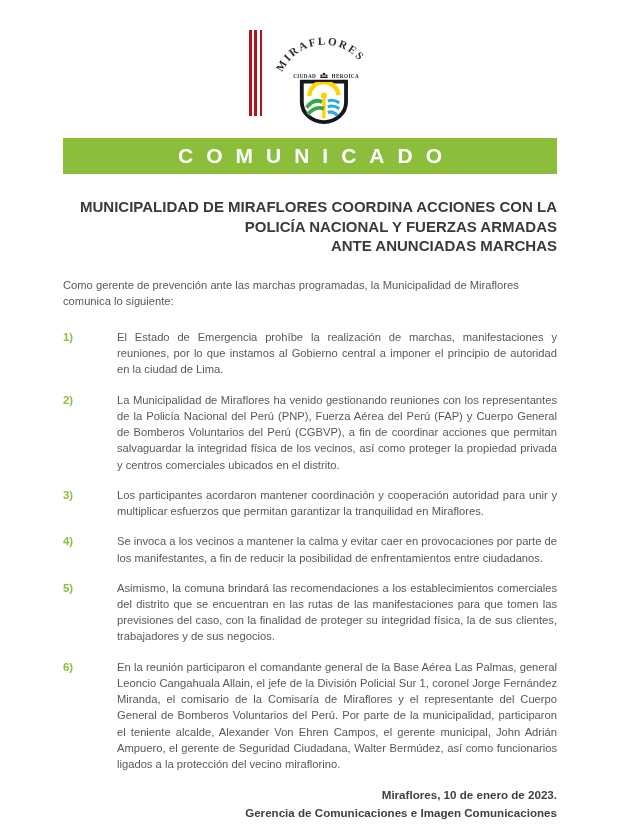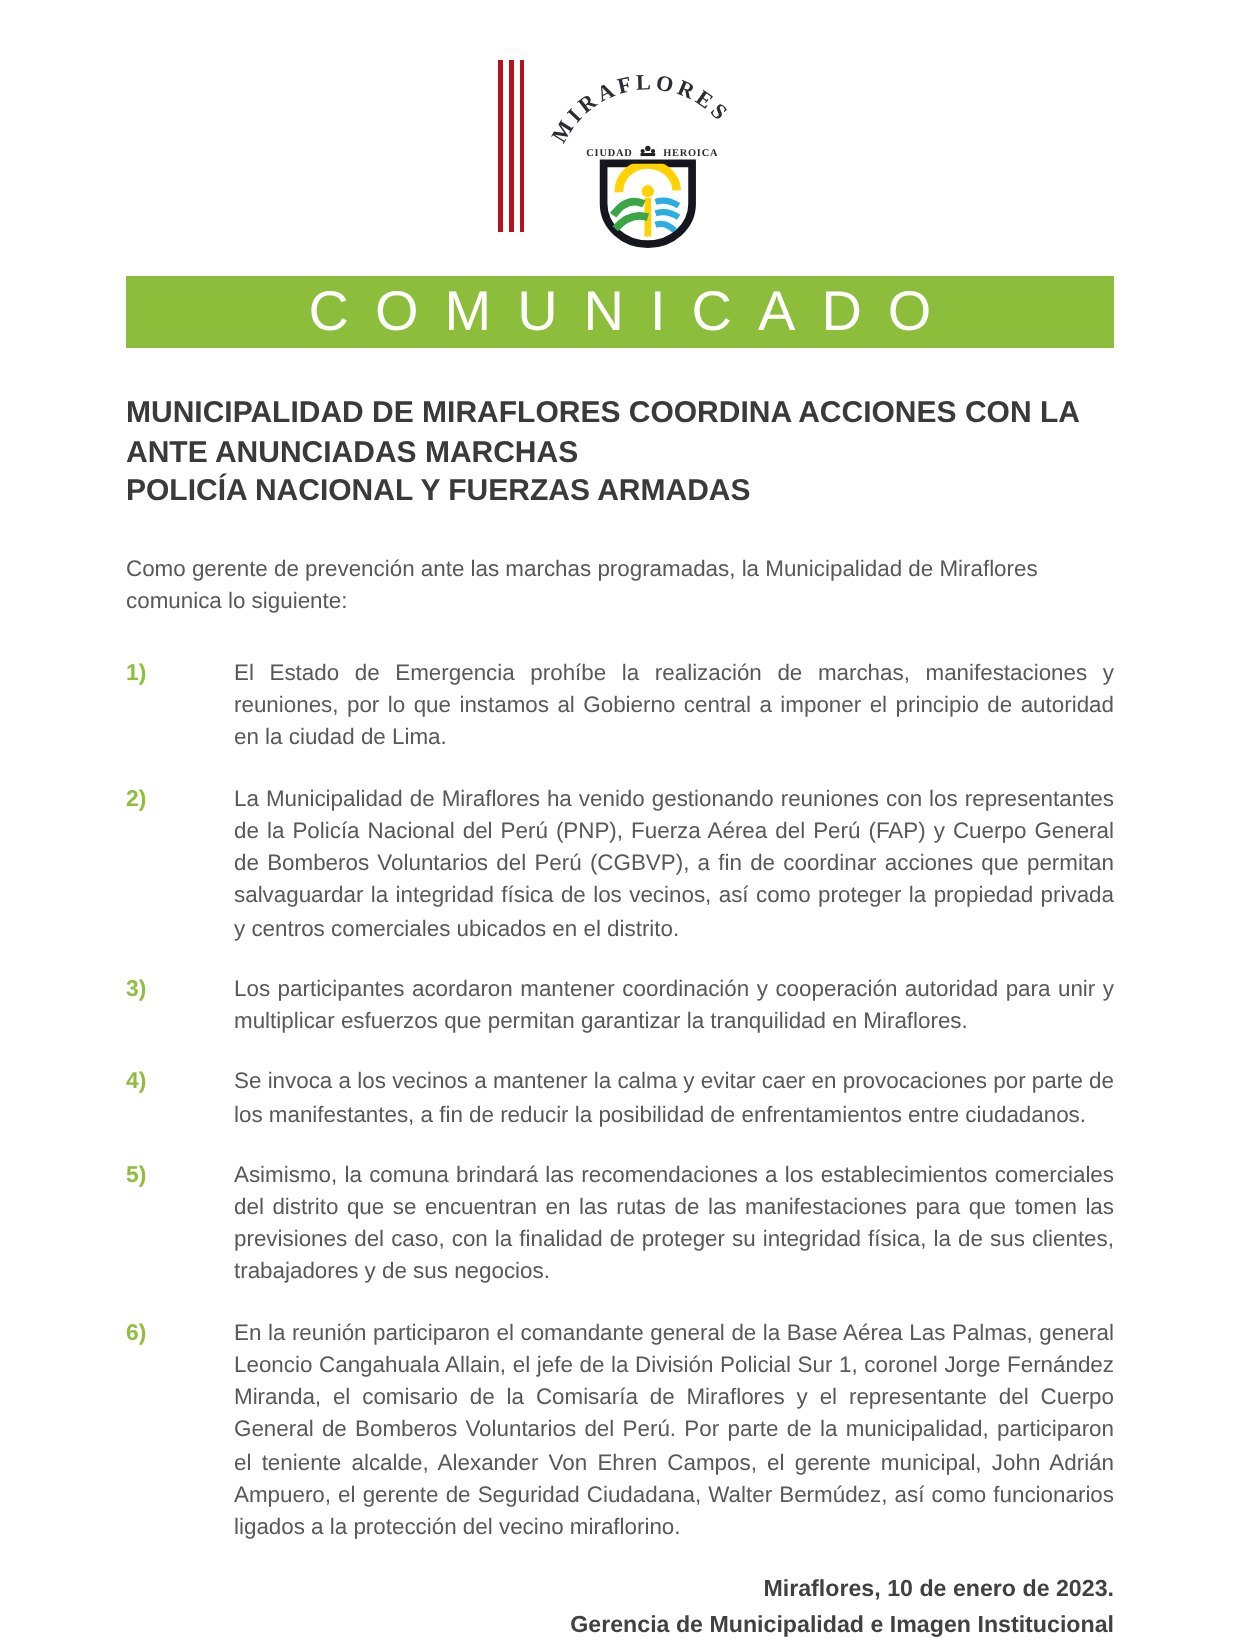--- a/index.html
+++ b/index.html
@@ -24,26 +24,26 @@
   .arch-text { font-family:"Liberation Serif", serif; font-weight:bold; font-size:11.5px; letter-spacing:2px; }
   .tagline { font-family:"Liberation Serif", serif; font-weight:bold; font-size:5.4px; letter-spacing:.4px; }
 
   
   .banner {
     height:36px; background:#8cbe3c;
     display:flex; align-items:center; justify-content:center;
     margin-bottom:23px;
   }
   .banner-label {
-    color:#ffffff; font-weight:normal; font-size:28px;
+    color:#ffffff; font-weight:bold; font-size:21px;
     letter-spacing:13px; margin-right:-13px; white-space:nowrap;
   }
 
   
-  .title { margin:0 0 21px 0; text-align:left; color:#3a3a3c; font-weight:bold; font-size:15px; line-height:1.3; }
+  .title { margin:0 0 21px 0; text-align:right; color:#3a3a3c; font-weight:bold; font-size:15px; line-height:1.3; }
   .tline { display:block; }
 
   
   .intro { margin:0 0 20px 0; color:#58585a; font-size:11.2px; line-height:1.45; }
   .items { list-style:none; margin:0; padding:0; }
   .item { display:flex; margin-bottom:14px; }
   .num { flex:0 0 30px; color:#8fbe3f; font-weight:bold; font-size:11.4px; line-height:1.45; }
   .itext { flex:1; color:#58585a; font-size:11.2px; line-height:1.45; text-align:justify;margin-left:24px; }
 
   
@@ -90,22 +90,22 @@
       </g>
     </svg>
   </header>
 
   <div class="banner">
     <span class="banner-label">COMUNICADO</span>
   </div>
 
   <h1 class="title">
     <span class="tline">MUNICIPALIDAD DE MIRAFLORES COORDINA ACCIONES CON LA</span>
+    <span class="tline">POLICÍA NACIONAL Y FUERZAS ARMADAS</span>
     <span class="tline">ANTE ANUNCIADAS MARCHAS</span>
-    <span class="tline">POLICÍA NACIONAL Y FUERZAS ARMADAS</span>
   </h1>
 
   <p class="intro">Como gerente de prevención ante las marchas programadas, la Municipalidad de Miraflores comunica lo siguiente:</p>
 
   <ol class="items">
     <li class="item">
       <span class="num">1)</span>
       <span class="itext">El Estado de Emergencia prohíbe la realización de marchas, manifestaciones y reuniones, por lo que instamos al Gobierno central a imponer el principio de autoridad en la ciudad de Lima.</span>
     </li>
     <li class="item">
@@ -125,16 +125,16 @@
       <span class="itext">Asimismo, la comuna brindará las recomendaciones a los establecimientos comerciales del distrito que se encuentran en las rutas de las manifestaciones para que tomen las previsiones del caso, con la finalidad de proteger su integridad física, la de sus clientes, trabajadores y de sus negocios.</span>
     </li>
     <li class="item">
       <span class="num">6)</span>
       <span class="itext">En la reunión participaron el comandante general de la Base Aérea Las Palmas, general Leoncio Cangahuala Allain, el jefe de la División Policial Sur 1, coronel Jorge Fernández Miranda, el comisario de la Comisaría de Miraflores y el representante del Cuerpo General de Bomberos Voluntarios del Perú. Por parte de la municipalidad, participaron el teniente alcalde, Alexander Von Ehren Campos, el gerente municipal, John Adrián Ampuero, el gerente de Seguridad Ciudadana, Walter Bermúdez, así como funcionarios ligados a la protección del vecino miraflorino.</span>
     </li>
   </ol>
 
   <footer class="footer">
     <div>Miraflores, 10 de enero de 2023.</div>
-    <div>Gerencia de Municipalidad e Imagen Institucional</div>
+    <div>Gerencia de Comunicaciones e Imagen Comunicaciones</div>
   </footer>
 
 </div>
 
 </body></html>

